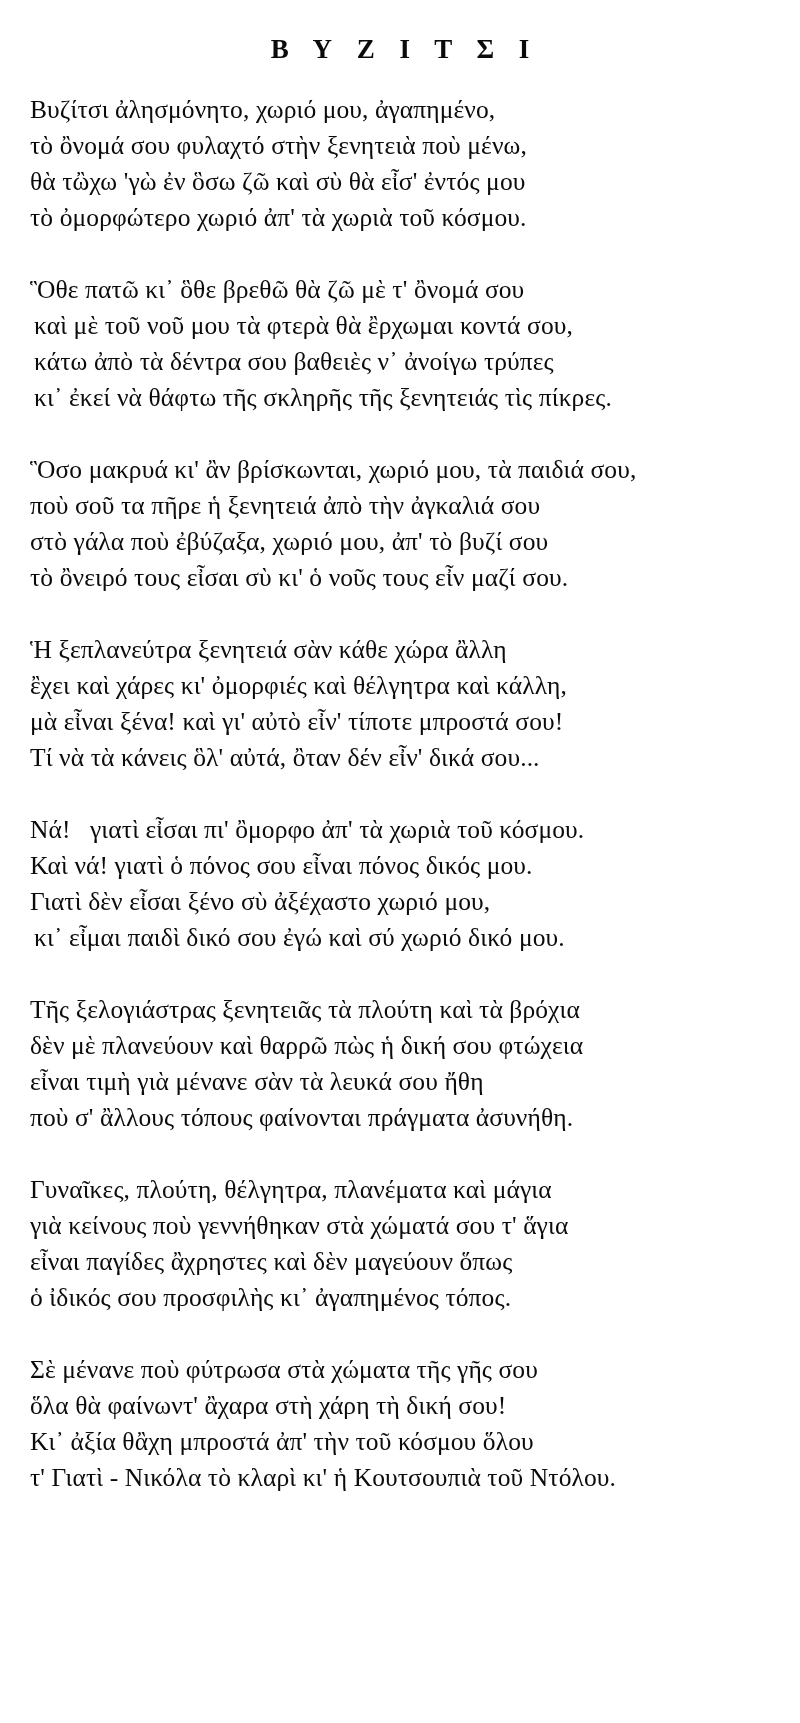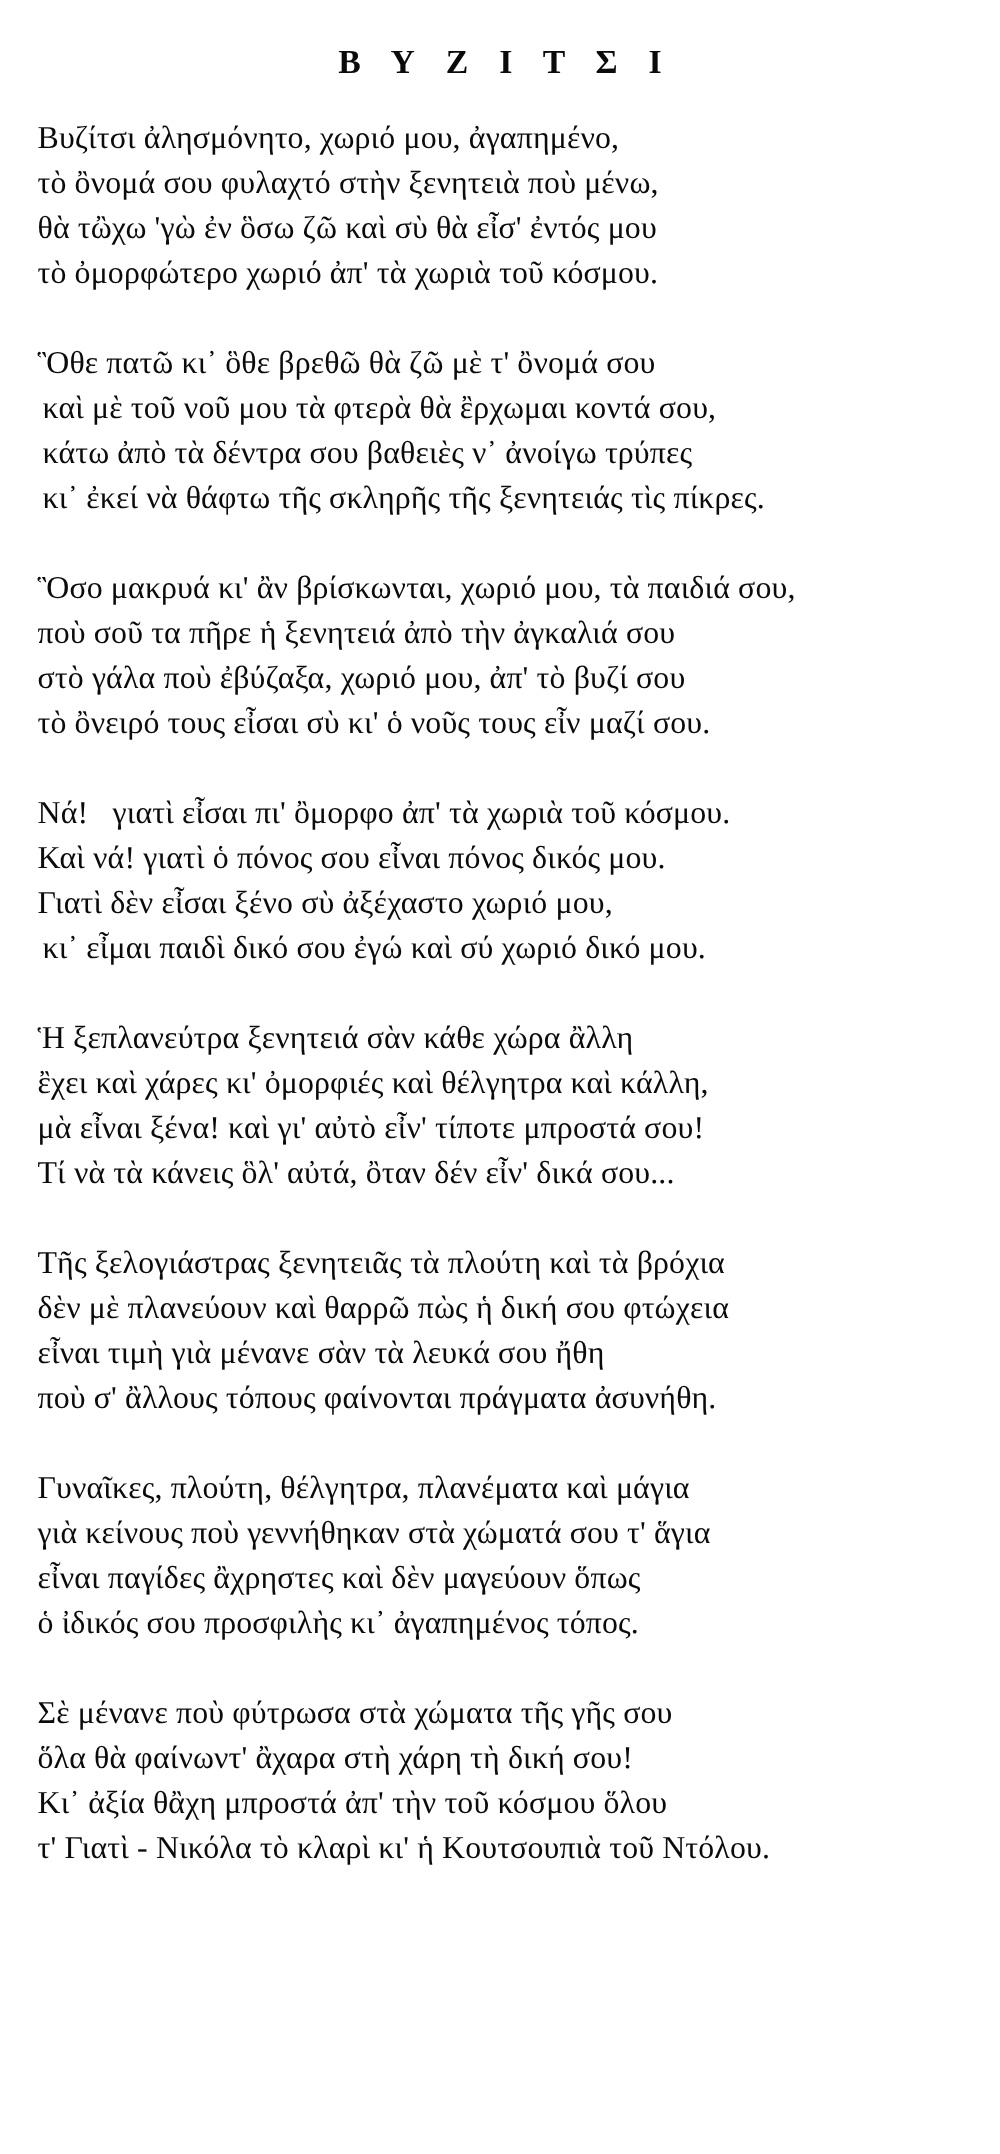--- a/index.html
+++ b/index.html
@@ -121,31 +121,31 @@
     </div>
 
     <div class="stanza">
       <div class="verse">Ὃσο μακρυά κι' ἂν βρίσκωνται, χωριό μου, τὰ παιδιά σου,</div>
       <div class="verse">ποὺ σοῦ τα πῆρε ἡ ξενητειά ἀπὸ τὴν ἀγκαλιά σου</div>
       <div class="verse">στὸ γάλα ποὺ ἐβύζαξα, χωριό μου, ἀπ' τὸ βυζί σου</div>
       <div class="verse">τὸ ὂνειρό τους εἶσαι σὺ κι' ὁ νοῦς τους εἶν μαζί σου.</div>
     </div>
 
     <div class="stanza">
+      <div class="verse">Ἡ ξεπλανεύτρα ξενητειά σὰν κάθε χώρα ἂλλη</div>
+      <div class="verse">ἒχει καὶ χάρες κι' ὀμορφιές καὶ θέλγητρα καὶ κάλλη,</div>
+      <div class="verse">μὰ εἶναι ξένα! καὶ γι' αὐτὸ εἶν' τίποτε μπροστά σου!</div>
+      <div class="verse">Τί νὰ τὰ κάνεις ὃλ' αὐτά, ὂταν δέν εἶν' δικά σου...</div>
+    </div>
+
+    <div class="stanza">
       <div class="verse">Νά!   γιατὶ εἶσαι πι' ὂμορφο ἀπ' τὰ χωριὰ τοῦ κόσμου.</div>
       <div class="verse">Καὶ νά! γιατὶ ὁ πόνος σου εἶναι πόνος δικός μου.</div>
       <div class="verse">Γιατὶ δὲν εἶσαι ξένο σὺ ἀξέχαστο χωριό μου,</div>
       <div class="verse indent">κι᾽ εἶμαι παιδὶ δικό σου ἐγώ καὶ σύ χωριό δικό μου.</div>
-    </div>
-
-    <div class="stanza">
-      <div class="verse">Ἡ ξεπλανεύτρα ξενητειά σὰν κάθε χώρα ἂλλη</div>
-      <div class="verse">ἒχει καὶ χάρες κι' ὀμορφιές καὶ θέλγητρα καὶ κάλλη,</div>
-      <div class="verse">μὰ εἶναι ξένα! καὶ γι' αὐτὸ εἶν' τίποτε μπροστά σου!</div>
-      <div class="verse">Τί νὰ τὰ κάνεις ὃλ' αὐτά, ὂταν δέν εἶν' δικά σου...</div>
     </div>
 
     <div class="stanza">
       <div class="verse">Τῆς ξελογιάστρας ξενητειᾶς τὰ πλούτη καὶ τὰ βρόχια</div>
       <div class="verse">δὲν μὲ πλανεύουν καὶ θαρρῶ πὼς ἡ δική σου φτώχεια</div>
       <div class="verse">εἶναι τιμὴ γιὰ μένανε σὰν τὰ λευκά σου ἤθη</div>
       <div class="verse">ποὺ σ' ἂλλους τόπους φαίνονται πράγματα ἀσυνήθη.</div>
     </div>
 
     <div class="stanza">

